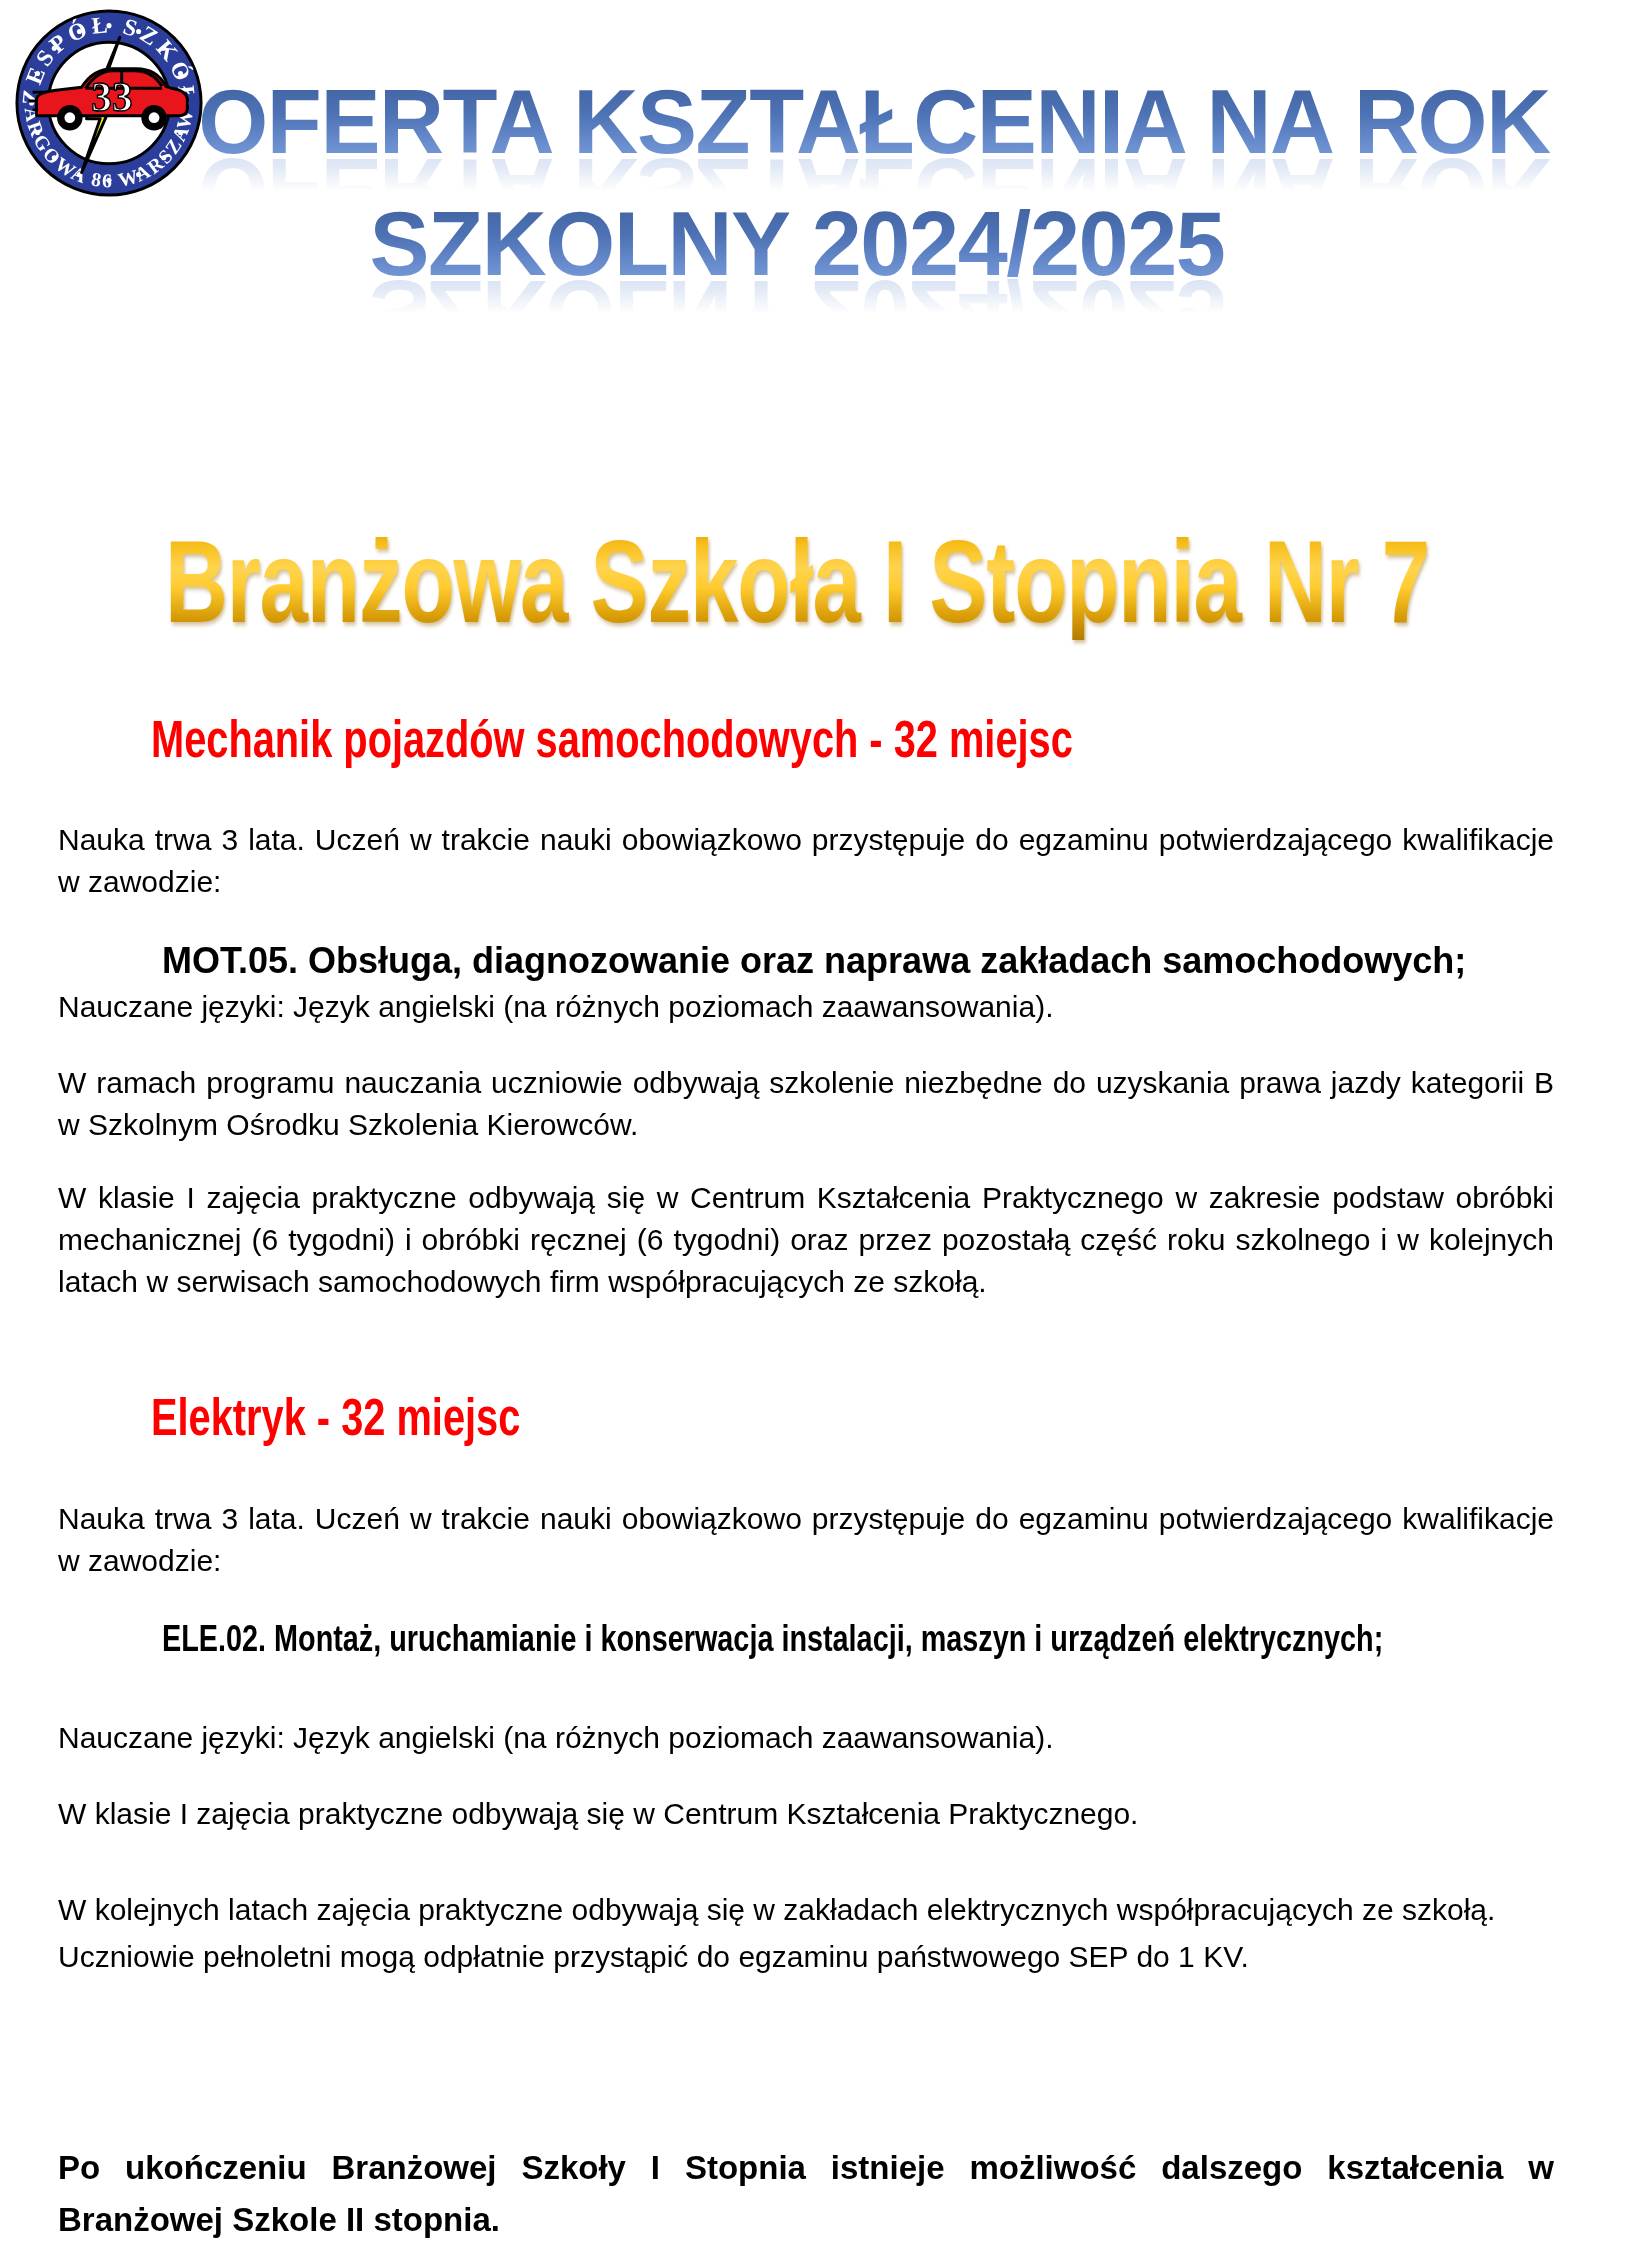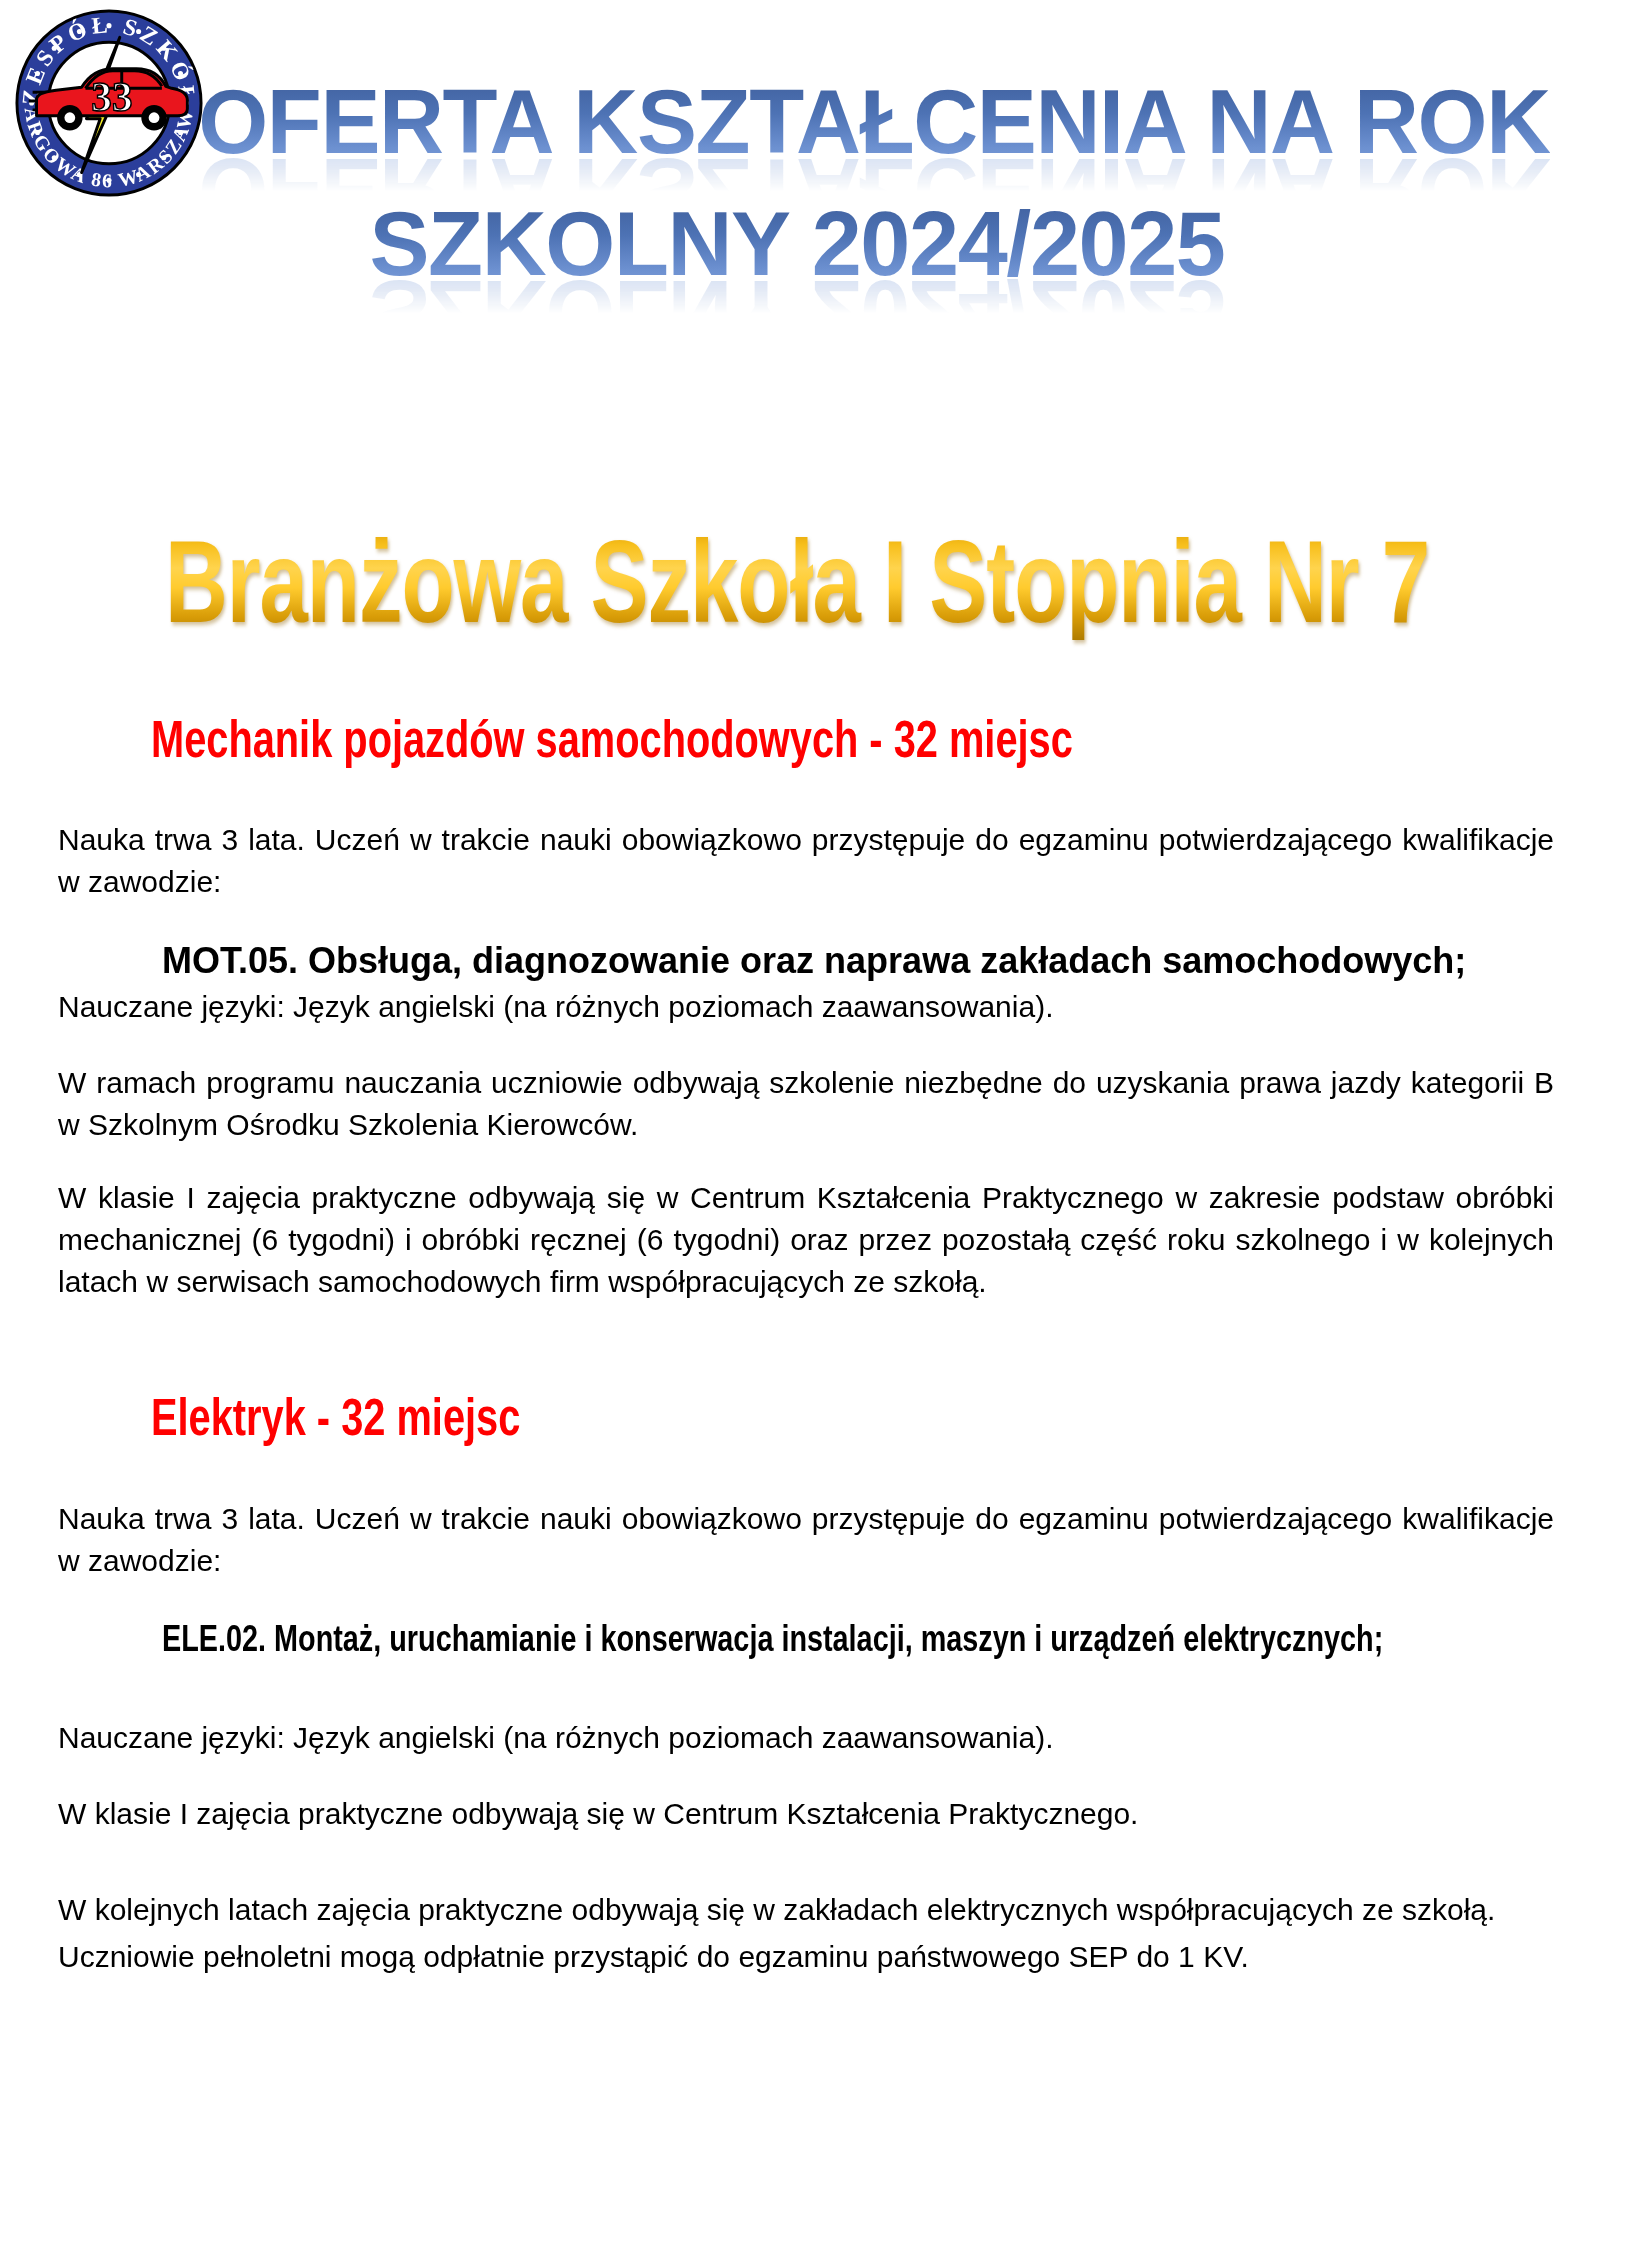--- a/index.html
+++ b/index.html
@@ -154,15 +154,16 @@
   <div class="qual-line ele">ELE.02. Montaż, uruchamianie i konserwacja instalacji, maszyn i urządzeń elektrycznych;</div>
 
   <div class="p-block single y-lang2"><span>Nauczane języki: </span><span class="bold">Język angielski (na różnych poziomach zaawansowania).</span></div>
 
   <div class="p-block single y-practice1">W klasie I zajęcia praktyczne odbywają się w Centrum Kształcenia Praktycznego.</div>
 
   <div class="p-block single y-practice2">W kolejnych latach zajęcia praktyczne odbywają się w zakładach elektrycznych współpracujących ze szkołą.</div>
 
   <div class="p-block single y-sep">Uczniowie pełnoletni mogą odpłatnie przystąpić do egzaminu państwowego SEP do 1 KV.</div>
 
+  <div class="footer">Po ukończeniu Branżowej Szkoły I Stopnia istnieje możliwość dalszego kształcenia w Branżowej Szkole II stopnia.</div>
 
 </div>
 
 
 </body></html>

